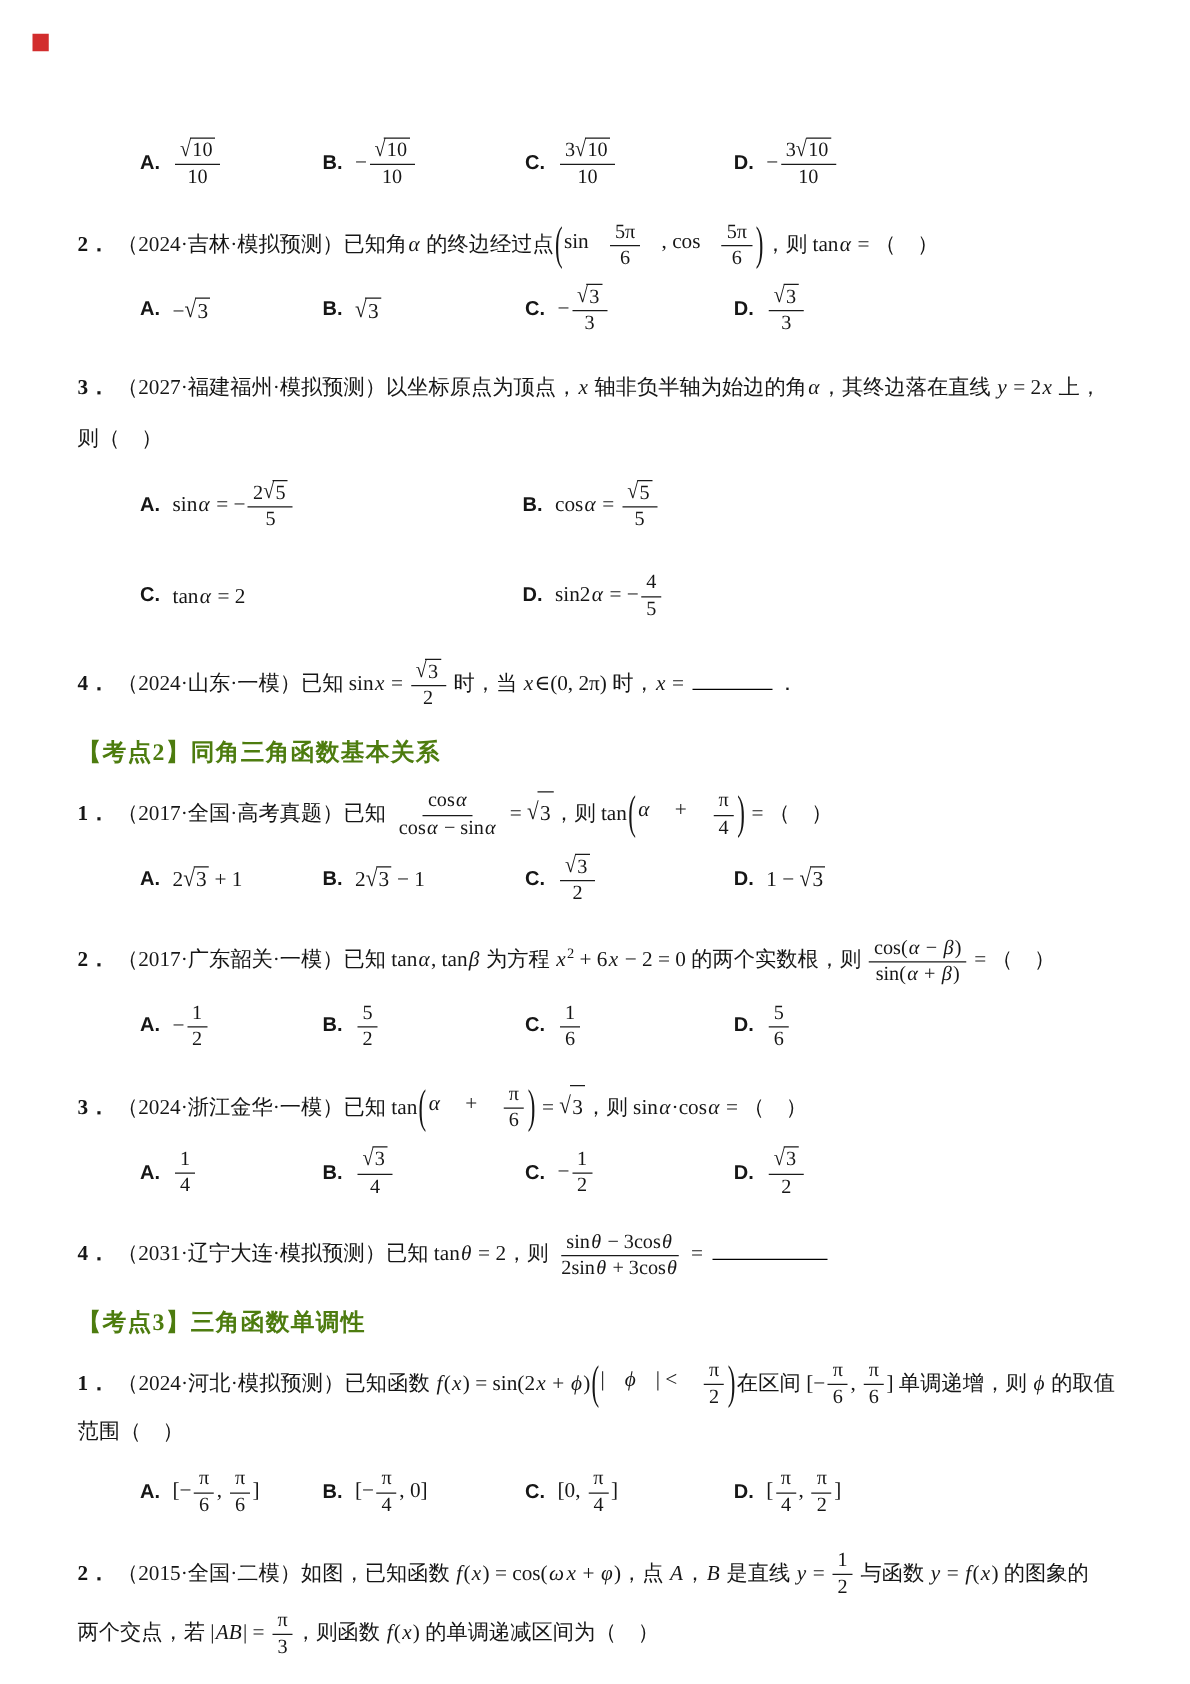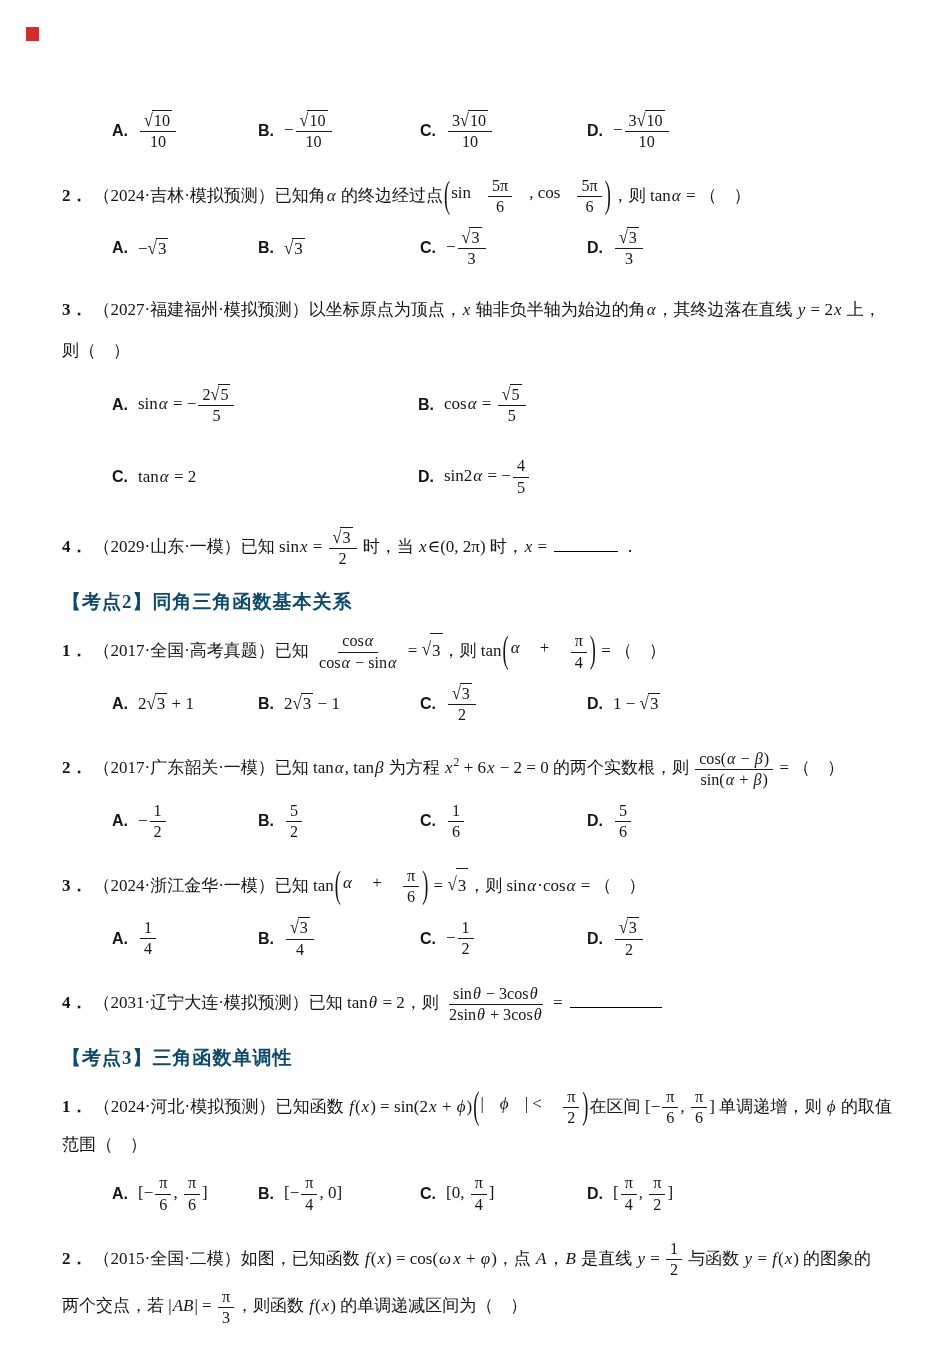--- a/index.html
+++ b/index.html
@@ -8,21 +8,21 @@
     padding:104px 60px 26px 62px;
     display:flex; flex-direction:column;
     font-family:"Liberation Serif","DejaVu Serif",serif;
     font-size:17px; color:#161616;
   }
   .corner-mark{position:absolute; left:26px; top:27px; width:13px; height:14px; background:#d22d2d;}
   .stem{margin:10px 0 4px; line-height:2.05; text-align:justify;}
   .stem.cont{margin-top:2px;}
   .qnum{font-weight:700; padding-right:6px;}
   .qsrc{font-weight:400;margin-top:44px;}
-  .kaodian{margin:16px 0 6px; font-size:19px; font-weight:700; color:#0c4a6e; letter-spacing:1px;}
+  .kaodian{margin:16px 0 6px; font-size:19px; font-weight:700; color:#4d7c0f; letter-spacing:1px;}
   .opt-row{display:grid; padding-left:50px; margin:4px 0 12px; align-items:center; min-height:46px;}
   .opt-row.four{grid-template-columns:146px 162px 167px auto;}
   .opt-row.two{grid-template-columns:306px auto; min-height:56px;}
   .opt{display:flex; align-items:center; gap:10px;}
   .olabel{font-family:"Liberation Sans","DejaVu Sans",sans-serif; font-weight:700; font-size:16px;}
   .obody{white-space:nowrap;}
   
   .fr{display:inline-flex; flex-direction:column; align-items:center; vertical-align:middle;
       line-height:1.25; font-size:0.95em; margin:0 2px;}
   .fr>.num{border-bottom:1.2px solid #1a1a1a; padding:0 4px;}
@@ -126,21 +126,21 @@
     </div>
   <div class="opt">
       <span class="olabel">D.</span>
       <span class="obody">sin2<i class="mi">α</i> = −<span class="fr">
           <span class="num">4</span>
           <span class="den">5</span>
         </span></span>
     </div>
 </div>
 
-<p class="stem"><b class="qnum">4．</b><b class="qsrc">（2029·山东·一模）</b><span class="qtext">已知 sin<i class="mi">x</i> = <span class="fr">
+<p class="stem"><b class="qnum">4．</b><b class="qsrc">（2024·山东·一模）</b><span class="qtext">已知 sin<i class="mi">x</i> = <span class="fr">
         <span class="num"><span class="sq"><span class="rs">√</span><span class="rad">3</span></span></span>
         <span class="den">2</span>
       </span> 时，当 <i class="mi">x</i>∈(0, 2π) 时，<i class="mi">x</i> = <span class="blank" style="width: 64px;"></span>．</span></p>
 
 <h3 class="kaodian">【考点2】同角三角函数基本关系</h3>
 
 <p class="stem"><b class="qnum">1．</b><b class="qsrc">（2017·全国·高考真题）</b><span class="qtext">已知 <span class="fr">
         <span class="num">cos<i class="mi">α</i></span>
         <span class="den">cos<i class="mi">α</i> − sin<i class="mi">α</i></span>
       </span> = <span class="sq"><span class="rs">√</span><span class="rad">3</span></span>，则 tan<span class="bg"><span class="bp">(</span><span class="bc"><i class="mi">α</i> + <span class="fr"><span class="num">π</span><span class="den">4</span></span></span><span class="bp">)</span></span> = （　）</span></p>

